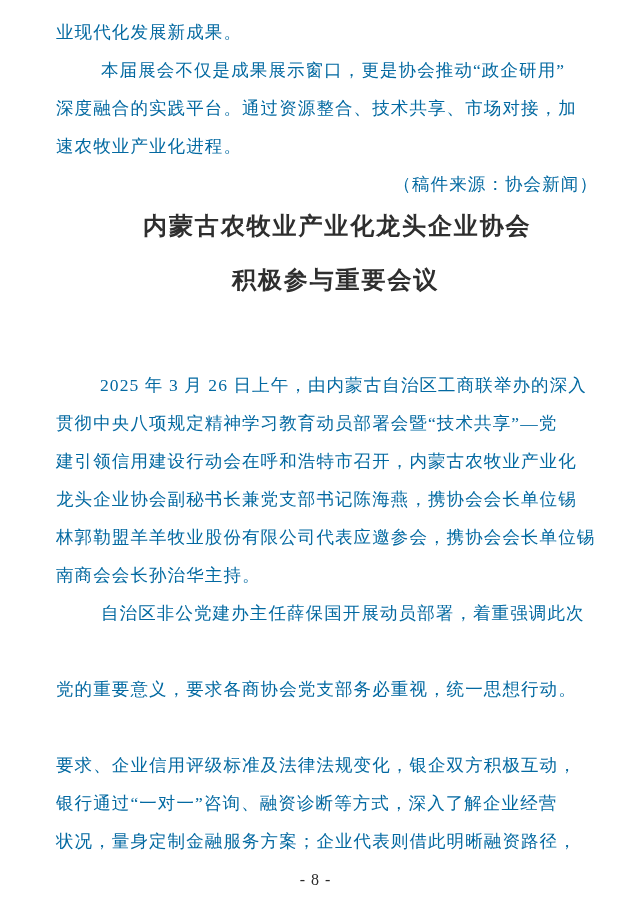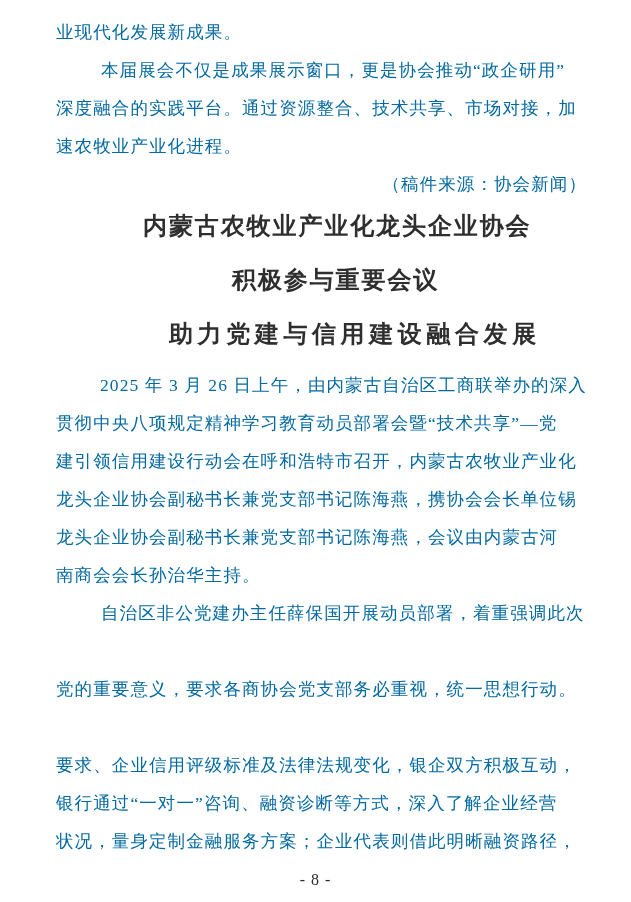--- a/index.html
+++ b/index.html
@@ -23,21 +23,21 @@
     line-height: 38px;
     font-size: 17.5px;
     letter-spacing: 1.1px;
     color: #0369a1;
     white-space: nowrap;
   }
   .indent { padding-left: 45px; }
   .indent-num { padding-left: 44px; }
   .source {
     left: auto;
-    right: 44px;
+    right: 33px;
     width: auto;
     text-align: left;
   }
   .title-line {
     position: absolute;
     height: 34px;
     line-height: 34px;
     font-family: "Liberation Sans", "DejaVu Sans", sans-serif;
     font-weight: bold;
     font-size: 24px;
@@ -62,27 +62,26 @@
 <div id="page">
 
   <div class="line" style="top:13px">业现代化发展新成果。</div>
   <div class="line indent" style="top:51px">本届展会不仅是成果展示窗口，更是协会推动“政企研用”</div>
   <div class="line" style="top:89px">深度融合的实践平台。通过资源整合、技术共享、市场对接，加</div>
   <div class="line" style="top:127px">速农牧业产业化进程。</div>
   <div class="line source" style="top:165px">（稿件来源：协会新闻）</div>
 
   <div class="title-line" style="top:209px; left:143px; letter-spacing:1.9px">内蒙古农牧业产业化龙头企业协会</div>
   <div class="title-line" style="top:263px; left:232px; letter-spacing:1.9px">积极参与重要会议</div>
-  <div class="title-line" style="top:317px; left:169px; letter-spacing:4.6px">助力党建与信用建设融合发展</div>
 
   <div class="line indent-num" style="top:366px">2025 年 3 月 26 日上午，由内蒙古自治区工商联举办的深入</div>
   <div class="line" style="top:404px">贯彻中央八项规定精神学习教育动员部署会暨“技术共享”—党</div>
   <div class="line" style="top:442px">建引领信用建设行动会在呼和浩特市召开，内蒙古农牧业产业化</div>
   <div class="line" style="top:480px">龙头企业协会副秘书长兼党支部书记陈海燕，携协会会长单位锡</div>
-  <div class="line" style="top:518px">龙头企业协会副秘书长兼党支部书记陈海燕，会议由内蒙古河</div>
+  <div class="line" style="top:518px">林郭勒盟羊羊牧业股份有限公司代表应邀参会，携协会会长单位锡</div>
   <div class="line" style="top:556px">南商会会长孙治华主持。</div>
   <div class="line indent" style="top:594px">自治区非公党建办主任薛保国开展动员部署，着重强调此次</div>
   <div class="line" style="top:670px">党的重要意义，要求各商协会党支部务必重视，统一思想行动。</div>
   <div class="line" style="top:746px">要求、企业信用评级标准及法律法规变化，银企双方积极互动，</div>
   <div class="line" style="top:784px">银行通过“一对一”咨询、融资诊断等方式，深入了解企业经营</div>
   <div class="line" style="top:822px">状况，量身定制金融服务方案；企业代表则借此明晰融资路径，</div>
 
   <div class="footer-line" style="top:861px">- 8 -</div>
 
 </div>

